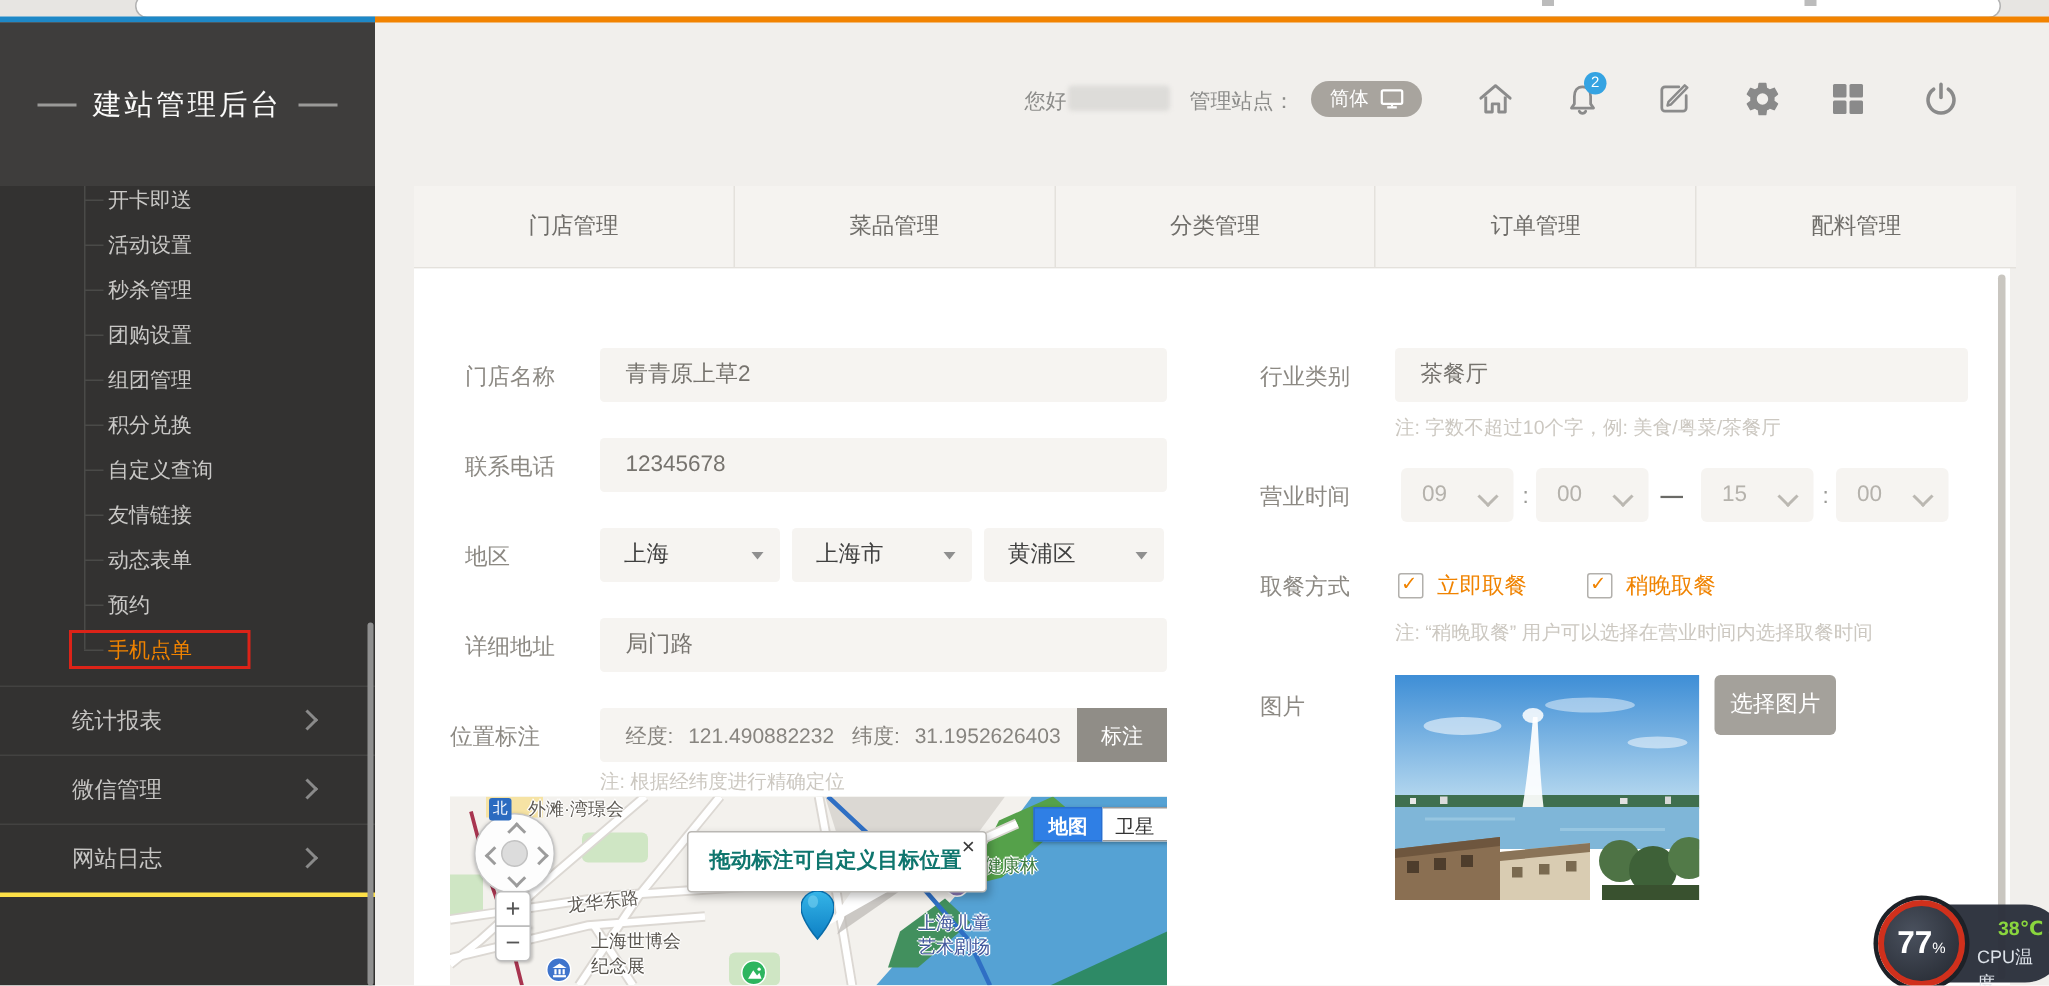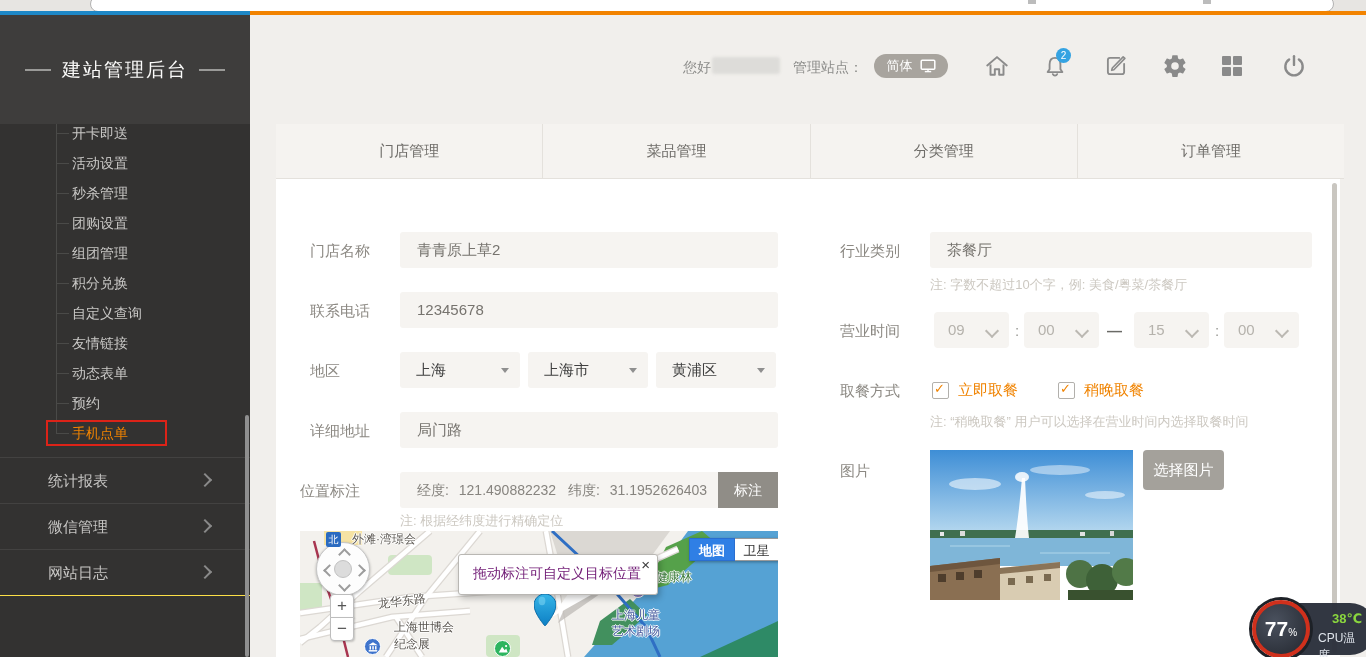--- a/index.html
+++ b/index.html
@@ -23,21 +23,21 @@
   #sb-title{color:#fbfbfa;font-size:19px;letter-spacing:2px;}
   #sb-menu{left:0;top:109px;width:250px;height:333px;overflow:hidden;}
   #sb-treeline{left:56px;top:-6px;width:1px;height:315px;background:#4a4a48;}
   .mi{position:relative;height:30px;line-height:30px;padding-left:72px;font-size:14px;color:#c9c8c6;cursor:pointer;}
   .mi:first-child{margin-top:-6px;}
   .mi::before{content:"";position:absolute;left:56px;top:15px;width:13px;height:1px;background:#4a4a48;}
   .mi.on{color:#f08300;}
   .mi.on::after{content:"";position:absolute;left:46px;top:2px;width:117px;height:22px;border:2px solid #dc2318;}
   #sb-sections{left:0;top:442px;width:250px;}
   .sec{position:relative;height:45px;line-height:45px;border-top:1px solid #434241;color:#c6c5c3;font-size:15px;padding-left:48px;cursor:pointer;}
-  .sec:last-child{border-bottom:1px solid #fde047;}
+  .sec:last-child{border-bottom:3px solid #fde047;}
   .sec-chev{position:absolute;right:40px;top:17px;width:8px;height:8px;border-top:2px solid #8a8a8a;border-right:2px solid #8a8a8a;transform:rotate(45deg);}
   #sb-scroll{left:245px;top:400px;width:4px;height:242px;background:#8f8f8f;border-radius:2px;}
 
   
   .hdr-text{top:59px;font-size:14px;color:#8c8c8a;}
   #hdr-blur{left:712px;top:57px;width:68px;height:17px;background:#dddcd9;border-radius:3px;filter:blur(1.5px);}
   #lang-pill{left:874px;top:54px;width:74px;height:24px;border-radius:13px;background:#a8a49e;color:#fff;display:flex;align-items:center;justify-content:center;gap:7px;font-size:13px;cursor:pointer;}
   .hicon{top:53px;width:26px;height:26px;cursor:pointer;}
   #bell-badge{left:1056px;top:48px;width:15px;height:15px;border-radius:50%;background:#35a3e2;color:#fff;font-size:10px;line-height:15px;text-align:center;}
 
@@ -75,21 +75,21 @@
   .cchev.down{left:23px;top:38px;transform:rotate(135deg);}
   .cchev.left{left:8px;top:23px;transform:rotate(-135deg);}
   .cchev.right{left:38px;top:23px;transform:rotate(45deg);}
   .zoom-btn{left:30px;width:24px;height:24px;background:#fff;border:1px solid #bdbdbd;box-sizing:border-box;color:#555;font-size:17px;line-height:21px;text-align:center;z-index:5;cursor:pointer;box-shadow:1px 1px 2px rgba(0,0,0,.2);}
   #zoom-in{top:63px;border-radius:4px 4px 0 0;}
   #zoom-out{top:86px;border-radius:0 0 4px 4px;}
   #maptype{left:389px;top:7px;z-index:6;display:flex;box-shadow:1px 1px 3px rgba(0,0,0,.35);}
   #mt-map{width:46px;height:23px;background:#2f7fe5;border:1px solid #2a6ed0;color:#fff;font-weight:bold;font-size:13px;line-height:23px;text-align:center;box-sizing:border-box;cursor:pointer;}
   #mt-sat{width:44px;height:23px;background:#fff;border:1px solid #9a9a9a;border-left:none;color:#333;font-size:13px;line-height:23px;text-align:center;box-sizing:border-box;cursor:pointer;}
   #infowin{left:158px;top:23px;width:198px;height:39px;background:#fff;border:1px solid #b9b7b3;border-radius:3px;box-shadow:2px 3px 6px rgba(0,0,0,.25);z-index:4;}
-  #infowin-text{position:absolute;left:14px;top:10px;font-size:14px;color:#701a75;}
+  #infowin-text{position:absolute;left:14px;top:10px;font-size:14px;color:#0f766e;font-weight:bold;}
   #infowin-close{position:absolute;right:7px;top:1px;font-size:15px;color:#3a3a3a;cursor:pointer;}
   .poi{position:absolute;border-radius:50%;border:1px solid #fff;box-sizing:border-box;z-index:3;display:flex;align-items:center;justify-content:center;}
   #poi-museum{left:64px;top:107px;width:17px;height:17px;background:#3f74cc;}
   #poi-pic{left:194px;top:109px;width:17px;height:17px;background:#2db55f;}
   #poi-music{left:330px;top:51px;width:16px;height:16px;background:#8a7ab8;color:#fff;font-size:10px;}
 
   
   #photo{left:930px;top:450px;width:203px;height:150px;overflow:hidden;}
   #choose-img-btn{left:1143px;top:450px;width:81px;height:40px;line-height:40px;background:#a4a19b;border-radius:4px;color:#fff;font-size:15px;text-align:center;cursor:pointer;}
   #cpu-widget{left:1256px;top:603px;width:120px;height:52px;background:rgba(43,49,60,.97);border-radius:26px;}
@@ -185,20 +185,21 @@
 <svg class="abs hicon" style="left:1281px;" viewBox="0 0 24 24">
   <path d="M12,3 V11" stroke="#8a8a8a" stroke-width="2.2" stroke-linecap="round" fill="none"></path>
   <path d="M7.5,6 a8,8 0 1 0 9,0" stroke="#8a8a8a" stroke-width="2.2" stroke-linecap="round" fill="none"></path>
 </svg>
 
 <div class="abs" id="tabbar">
     <div class="tab"><span>门店管理</span></div>
     <div class="tab"><span>菜品管理</span></div>
     <div class="tab"><span>分类管理</span></div>
     <div class="tab"><span>订单管理</span></div>
+    <div class="tab"><span>配料管理</span></div>
   </div>
 <div class="abs" id="content-card"></div>
 <div class="abs" id="content-scroll"></div>
 
 <span class="abs flabel" style="left:310px;top:242px;">门店名称</span>
 <div class="abs finput" style="left:400px;top:232px;width:378px;">青青原上草2</div>
 
 <span class="abs flabel" style="left:310px;top:302px;">联系电话</span>
 <div class="abs finput" style="left:400px;top:292px;width:378px;">12345678</div>
 

